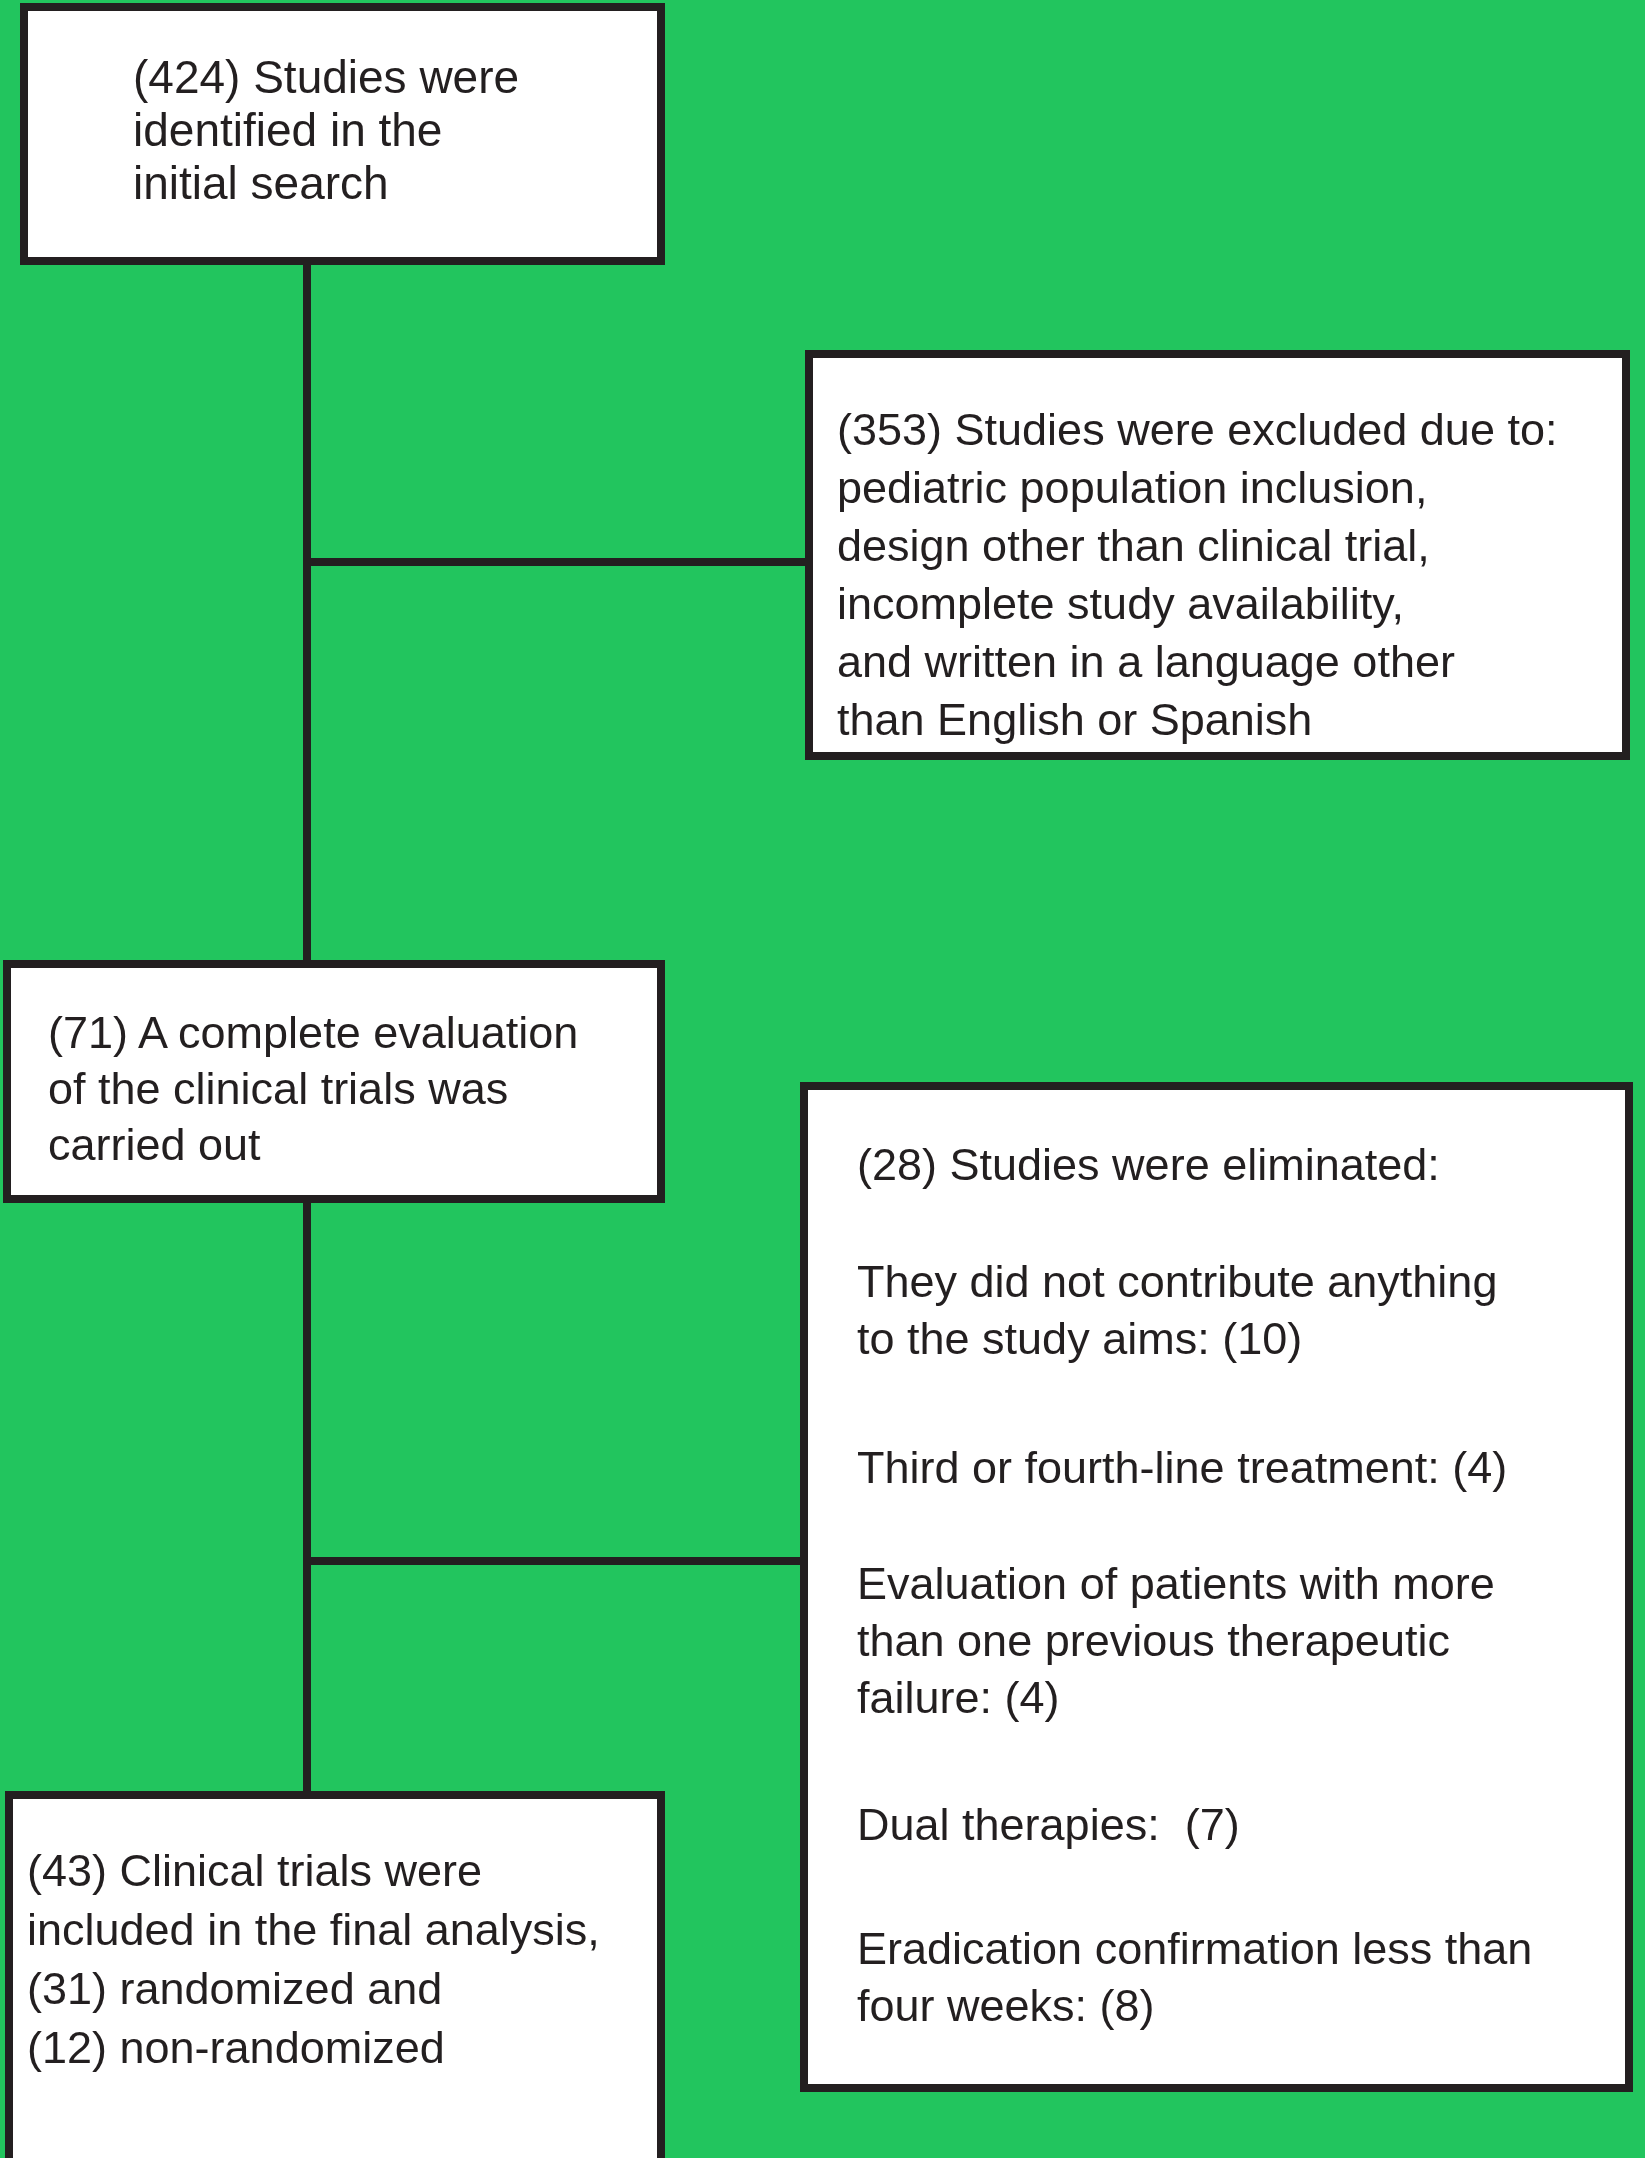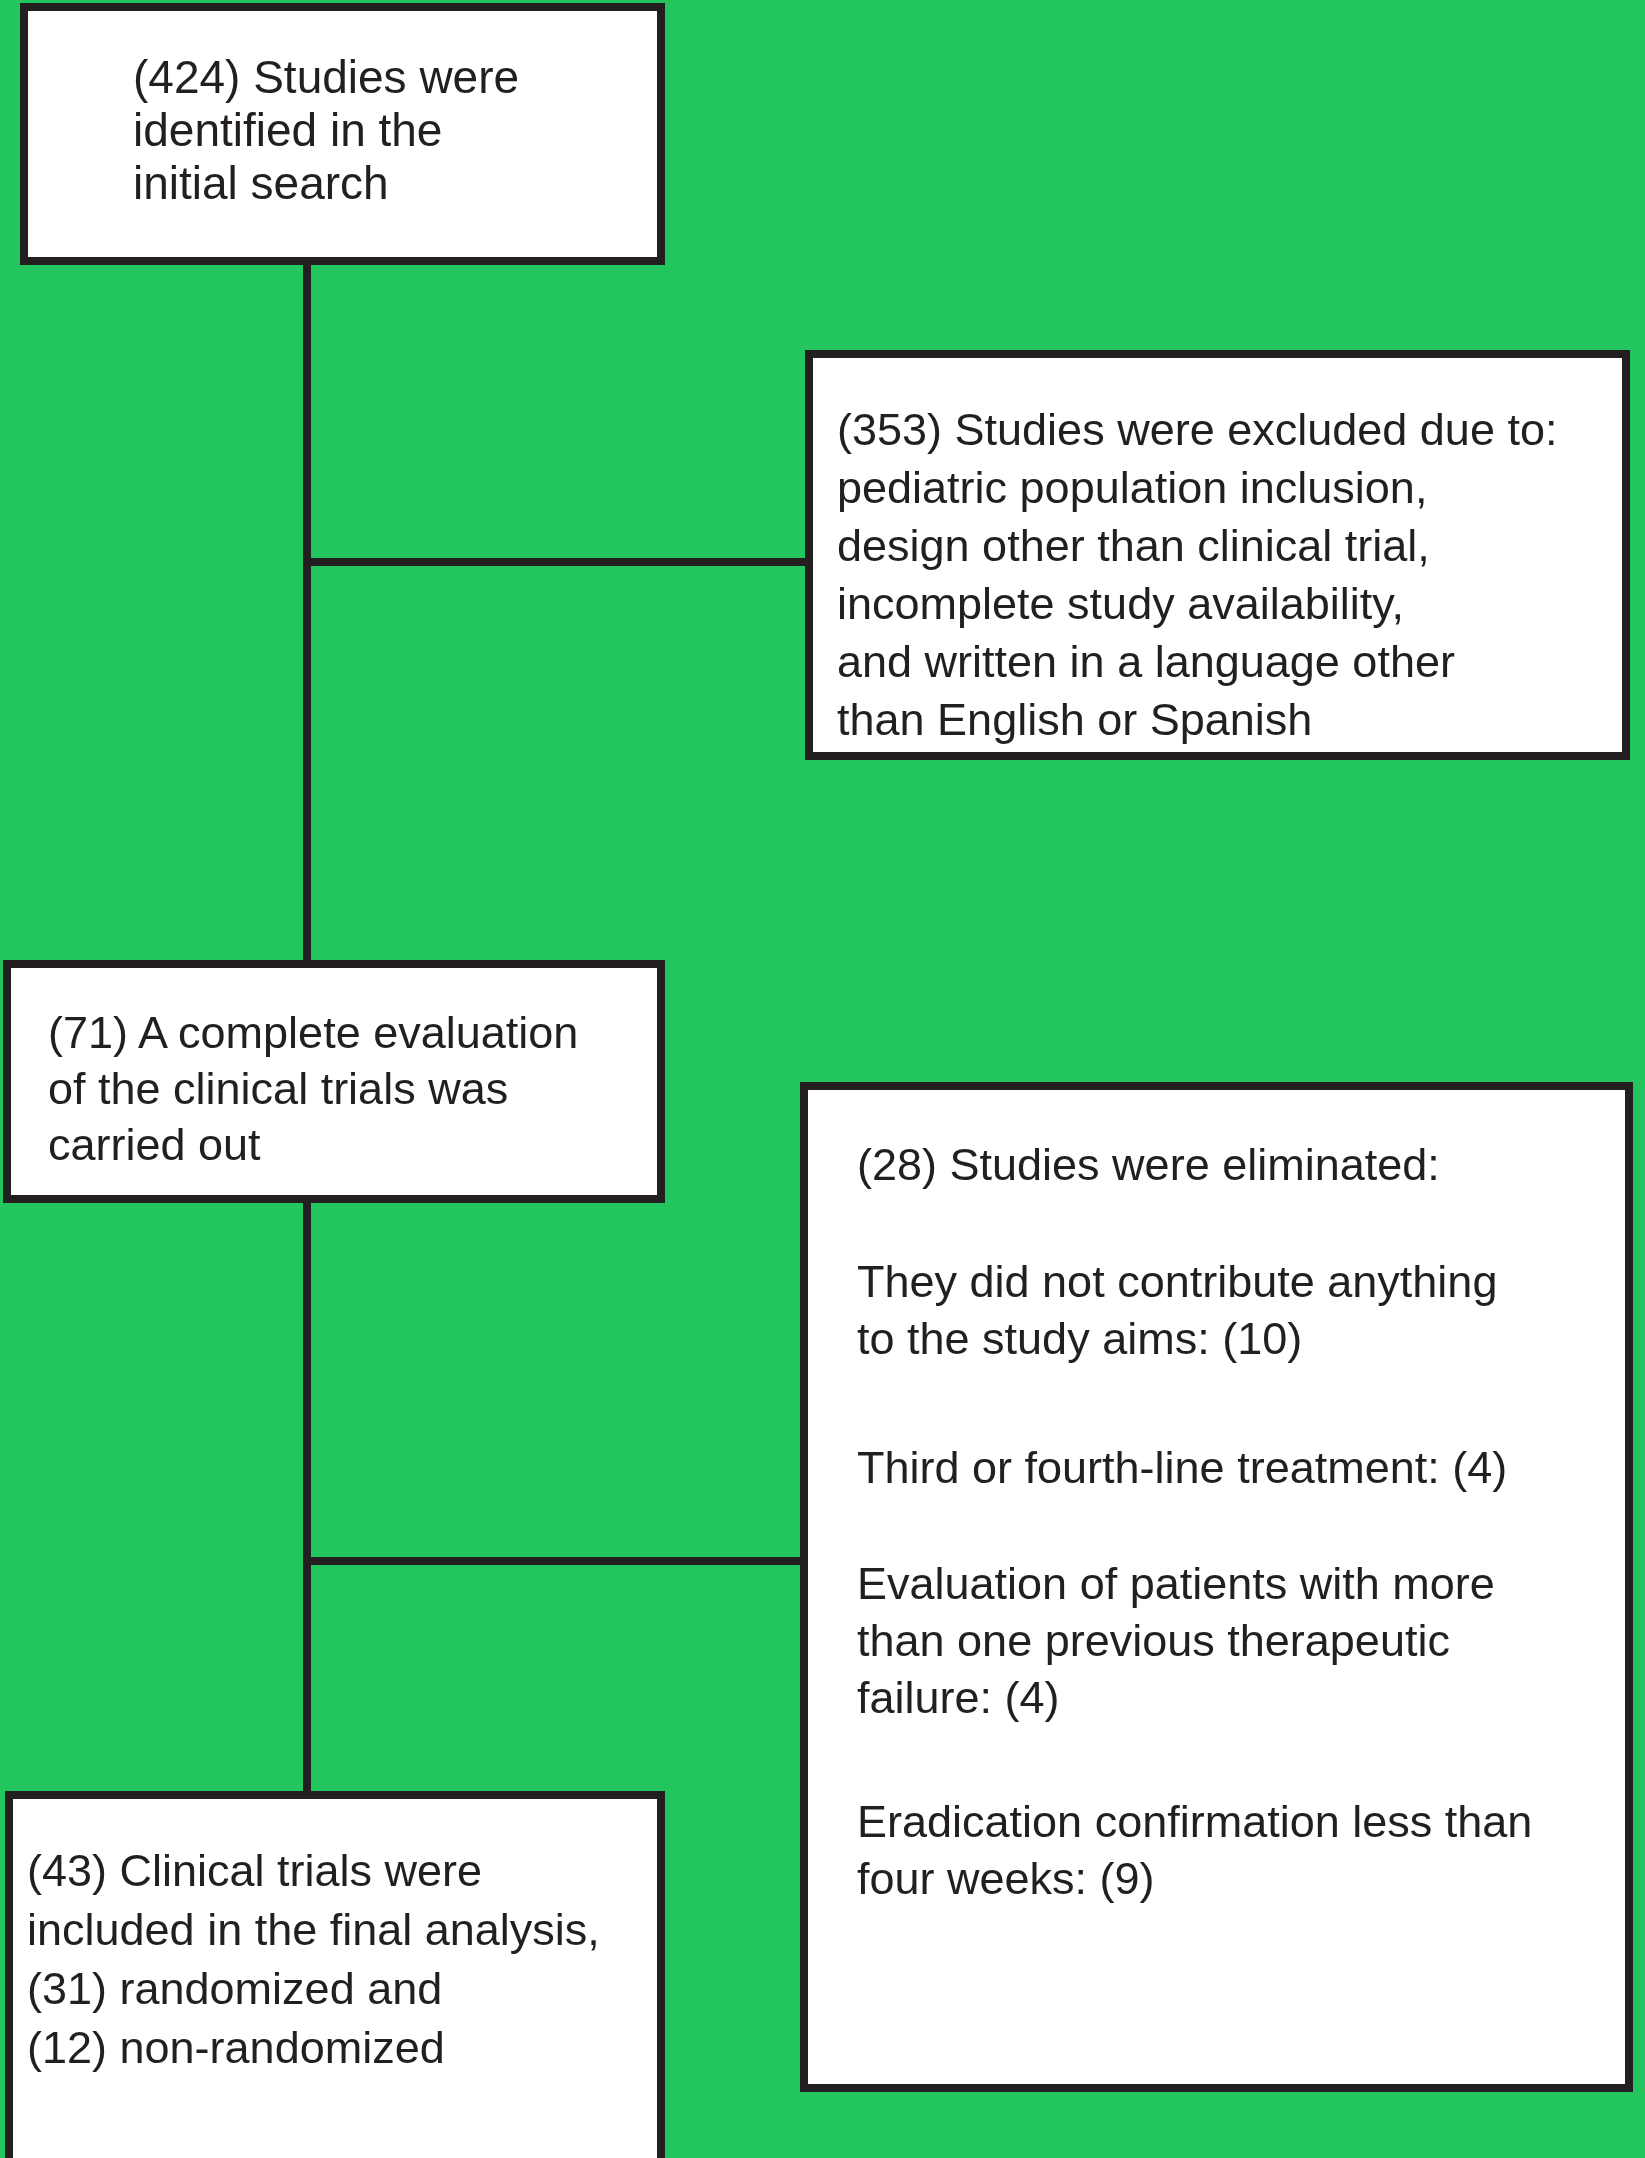--- a/index.html
+++ b/index.html
@@ -110,22 +110,23 @@
   </div>
 
   <div class="box" id="box-eliminated">
     <p class="heading">(28) Studies were eliminated:</p>
     <p class="item-1">They did not contribute anything
 to the study aims: (10)</p>
     <p class="item-2">Third or fourth-line treatment: (4)</p>
     <p class="item-3">Evaluation of patients with more
 than one previous therapeutic
 failure: (4)</p>
+    <p class="item-4">Dual therapies:  (7)</p>
     <p class="item-5">Eradication confirmation less than
-four weeks: (9)</p>
+four weeks: (8)</p>
   </div>
 
   <div class="box" id="box-final-analysis">
     <div class="box-text">(43) Clinical trials were
 included in the final analysis,
 (31) randomized and
 (12) non-randomized</div>
   </div>
 
 </div>

